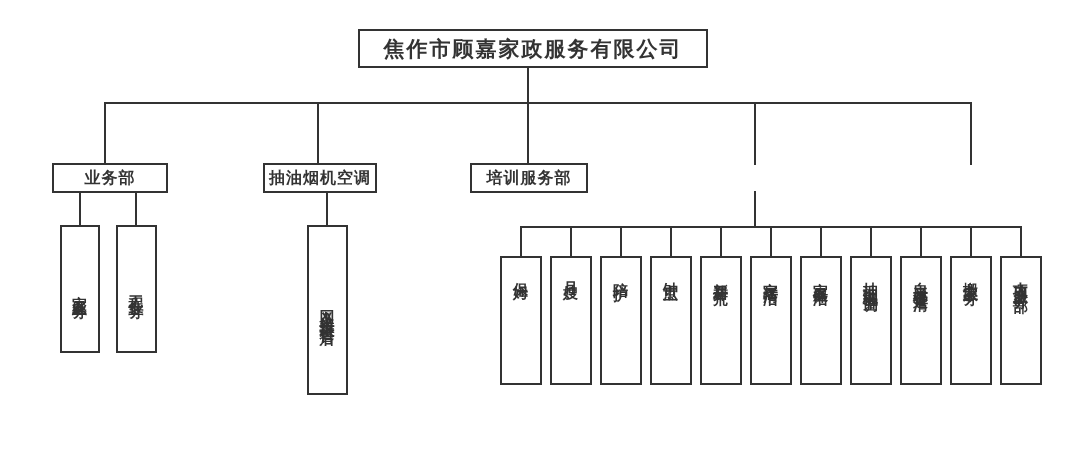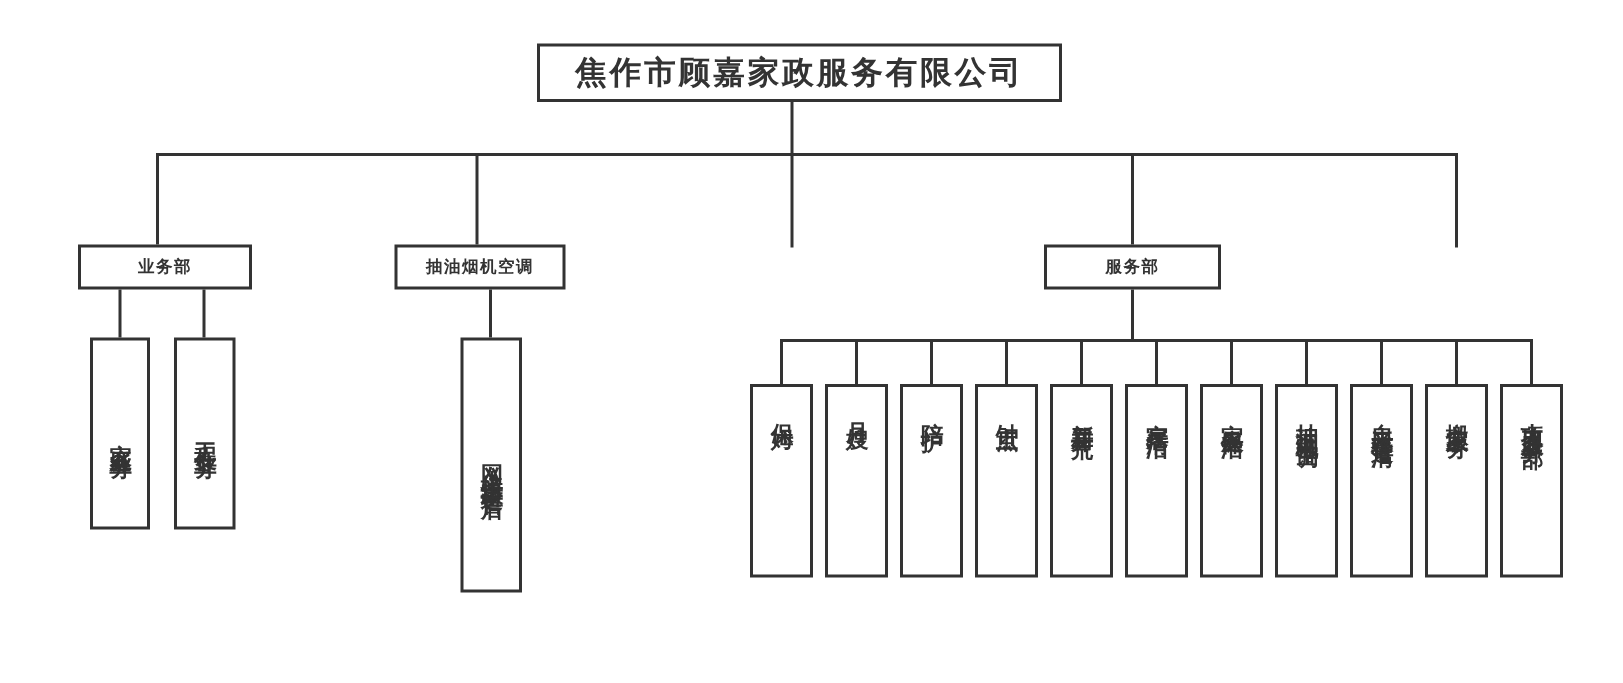--- a/index.html
+++ b/index.html
@@ -28,21 +28,21 @@
     font-weight: 700;
     color: #333333;
     line-height: 1;
   }
   .root-node {
     font-size: 21px;
     letter-spacing: 2px;
     white-space: nowrap;
   }
   .dept-node {
-    font-size: 11px;
+    font-size: 16px;
     letter-spacing: 1px;
     white-space: nowrap;
   }
   .vnode {
     writing-mode: vertical-lr;
     text-orientation: upright;
     font-size: 15px;
     letter-spacing: 3px;
     font-weight: 700;
     display: flex;
@@ -89,21 +89,21 @@
       <line x1="921" y1="226" x2="921" y2="258"></line>
       <line x1="971" y1="226" x2="971" y2="258"></line>
       <line x1="1021" y1="226" x2="1021" y2="258"></line>
     </g>
   </svg>
 
   <div class="node root-node" style="left:358px; top:29px; width:350px; height:39px;">焦作市顾嘉家政服务有限公司</div>
 
   <div class="node dept-node" style="left:52px; top:163px; width:116px; height:30px;">业务部</div>
   <div class="node dept-node" style="left:263px; top:163px; width:114px; height:30px;">抽油烟机空调</div>
-  <div class="node dept-node" style="left:696px; top:163px; width:118px; height:30px;">服务部</div>
+  <div class="node dept-node" style="left:470px; top:163px; width:118px; height:30px;">培训服务部</div>
 
   <div class="node vnode v-center" style="left:60px; top:225px; width:40px; height:128px;">家庭业务</div>
   <div class="node vnode v-center" style="left:116px; top:225px; width:41px; height:128px;">工程业务</div>
 
   <div class="node vnode v-center" style="left:307px; top:225px; width:41px; height:170px;">网上接单跟进售后</div>
 
   <div class="node vnode v-top" style="left:500px; top:256px; width:42px; height:129px;">保姆</div>
   <div class="node vnode v-top" style="left:550px; top:256px; width:42px; height:129px;">月嫂</div>
   <div class="node vnode v-top" style="left:600px; top:256px; width:42px; height:129px;">陪护</div>
   <div class="node vnode v-top" style="left:650px; top:256px; width:42px; height:129px;">钟点工</div>

